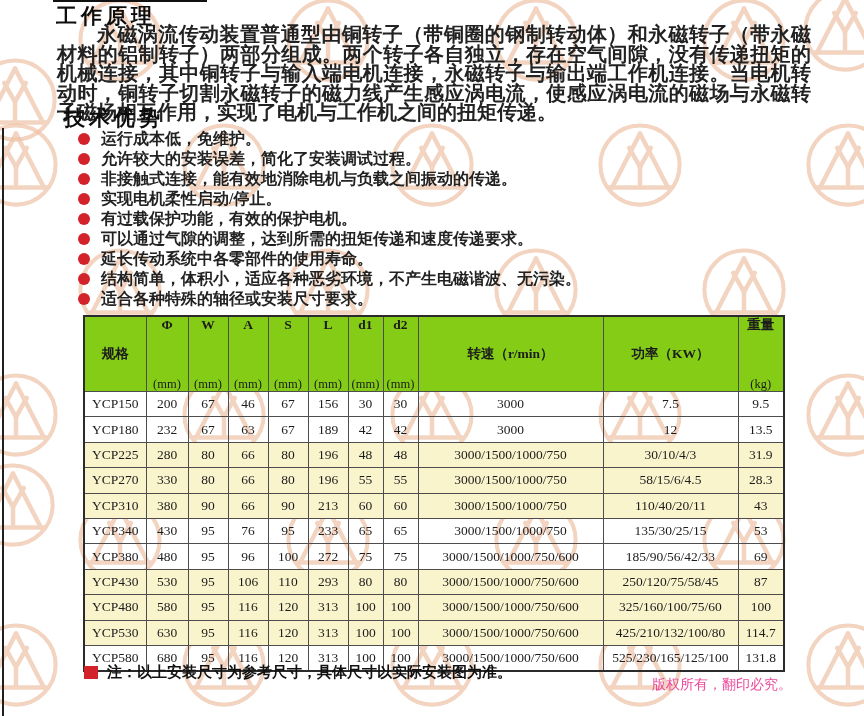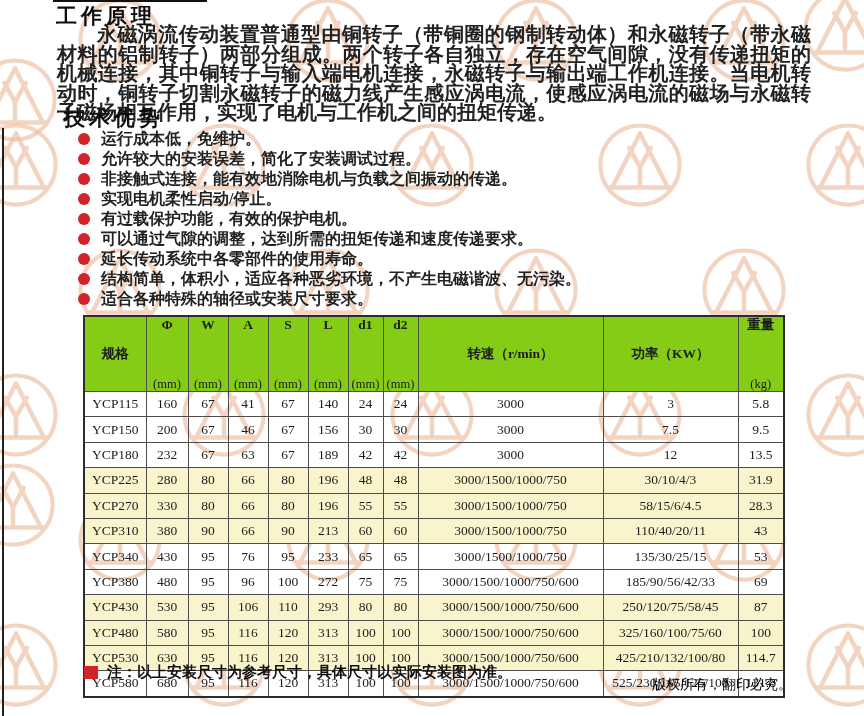--- a/index.html
+++ b/index.html
@@ -53,21 +53,21 @@
   #spec-table thead .hlabel{display:block;font-size:13.5px;line-height:16px;}
   #spec-table tbody td{height:24.4px;}
   #spec-table tbody tr.hl td{background:#faf4cd;}
   
   #note-line{
     position:absolute;left:84px;top:663px;display:flex;align-items:center;
     font-size:15px;font-weight:bold;color:#111;white-space:nowrap;
   }
   .note-square{width:14px;height:13px;background:#d2232a;margin-right:9px;flex:0 0 auto;}
   #copyright-line{
-    position:absolute;left:652px;top:676px;font-size:14px;color:#000000;white-space:nowrap;
+    position:absolute;left:652px;top:676px;font-size:14px;color:#ec4899;white-space:nowrap;
   }
 </style>
 </head>
 <body>
 
 <svg width="0" height="0" style="position:absolute" aria-hidden="true">
   <defs>
     <g id="stamp-sym" fill="none" stroke="#edc2a8" stroke-width="5" stroke-linecap="round">
       <circle cx="50" cy="50" r="44" stroke-width="4.5"></circle>
       <path d="M50 15 L19 75"></path>
@@ -276,33 +276,20 @@
             <span class="hlabel">功率（KW）</span>
           </th>
           <th>
             <span class="hlabel">重量</span>
             <span class="unit">(kg)</span>
           </th>
         </tr>
       </thead>
     <tbody>
         <tr>
-          <td>YCP115</td>
-          <td>160</td>
-          <td>67</td>
-          <td>41</td>
-          <td>67</td>
-          <td>140</td>
-          <td>24</td>
-          <td>24</td>
-          <td>3000</td>
-          <td>3</td>
-          <td>5.8</td>
-        </tr>
-        <tr>
           <td>YCP150</td>
           <td>200</td>
           <td>67</td>
           <td>46</td>
           <td>67</td>
           <td>156</td>
           <td>30</td>
           <td>30</td>
           <td>3000</td>
           <td>7.5</td>

